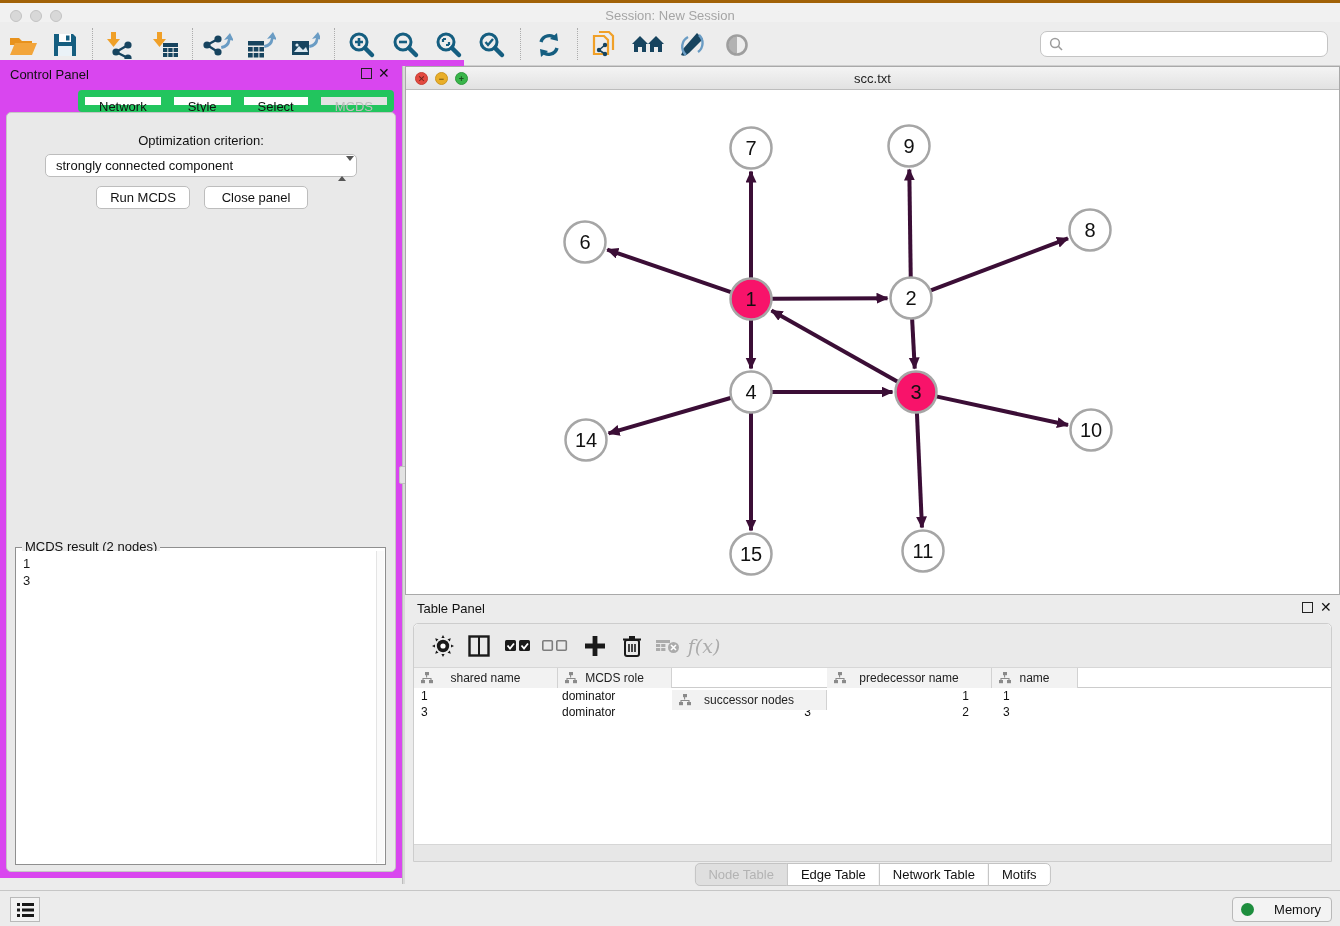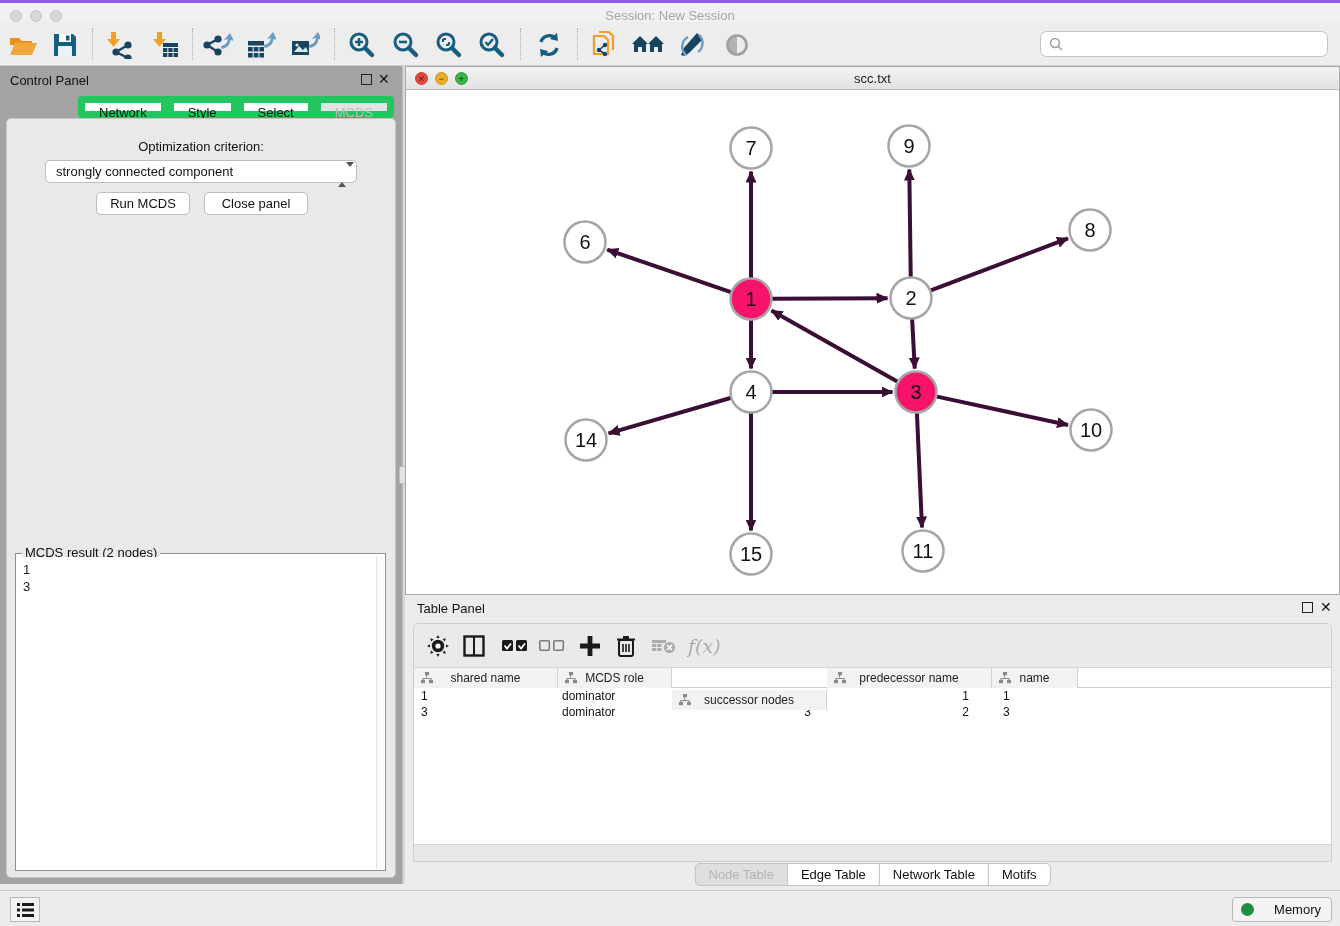--- a/index.html
+++ b/index.html
@@ -1,32 +1,32 @@
 <!DOCTYPE html>
 <html><head>
 <meta charset="utf-8">
 <style>
   * { box-sizing: border-box; margin: 0; padding: 0; }
   html,body { width:1340px; height:926px; overflow:hidden; }
   body { font-family:"Liberation Sans","DejaVu Sans",sans-serif; background:#ECECEC; position:relative; font-size:13px; color:#1a1a1a; }
 
   
-  #titlebar { position:absolute; left:0; top:0; width:1340px; height:22px; background:#F1F1F1; border-top:3px solid #8b5cf6; }
+  #titlebar { position:absolute; left:0; top:0; width:1340px; height:22px; background:#F1F1F1; border-top:3px solid #a16207; }
   .tl-dot { position:absolute; top:7px; width:12px; height:12px; border-radius:50%; background:#D8D8D8; border:1px solid #C3C3C3; }
   #win-title { position:absolute; top:5px; left:0; width:100%; text-align:center; color:#A5A5A5; font-size:13px; }
 
   
   #toolbar { position:absolute; left:0; top:22px; width:1340px; height:44px; background:#EDEDED; border-bottom:1px solid #CFCFCF; }
   .tb-item { position:absolute; top:8px; width:34px; height:30px; display:flex; align-items:center; justify-content:center; }
   .tb-sep { position:absolute; top:6px; width:1px; height:32px; border-left:1px dotted #ADADAD; }
   #search-box { position:absolute; right:12px; top:9px; width:288px; height:26px; background:#fff; border:1px solid #C4C4C4; border-radius:7px; display:flex; align-items:center; padding-left:7px; }
   #search-input { border:none; outline:none; flex:1; height:20px; font-size:13px; background:transparent; }
 
   
-  #control-panel { position:absolute; left:0; top:66px; width:464px; height:818px; background:#a3a3a3; }
+  #control-panel { position:absolute; left:0; top:60px; width:464px; height:818px; background:#d946ef; }
   #cp-header { position:relative; height:28px; }
   #cp-title { position:absolute; left:10px; top:7px; font-size:13px; color:#111; }
   .panel-float { position:absolute; top:8px; width:11px; height:11px; border:1.5px solid #222; }
   .panel-close { position:absolute; top:5px; font-size:14px; font-weight:bold; color:#111; line-height:16px; }
   #cp-tabs { position:absolute; left:78px; top:30px; height:22px; display:flex; }
   .cp-tab { height:22px; padding:0 14px; background:#fff; border:7px solid #22c55e; margin-left:-1px; font-size:13px; line-height:20px; color:#111; text-align:center; }
   .cp-tab:first-child { border-radius:4px 0 0 4px; margin-left:0; }
   .cp-tab:last-child { border-radius:0 4px 4px 0; }
   .cp-tab.active { background:#E3E3E3; color:#BDBDBD; }
   #cp-content { position:absolute; left:6px; top:52px; width:390px; height:760px; border:1px solid #C6C6C6; border-radius:5px; background:#E9E9E9; }
@@ -55,21 +55,21 @@
   #net-canvas { position:relative; width:933px; height:504px; background:#fff; overflow:hidden; }
   #graph-svg { position:absolute; left:0; top:0; }
   #net-canvas svg text { font-family:"Liberation Sans","DejaVu Sans",sans-serif; }
 
   
   #table-panel { position:absolute; left:405px; top:595px; width:935px; height:295px; background:#ECECEC; }
   #tp-header { position:relative; height:26px; }
   #tp-title { position:absolute; left:12px; top:6px; font-size:13px; color:#111; }
   #tp-content { position:absolute; left:8px; top:28px; width:919px; height:239px; border:1px solid #CDCDCD; border-radius:5px 5px 0 0; background:#fff; }
   #tp-toolbar { position:relative; height:44px; background:#EAEAEA; border-bottom:1px solid #D7D7D7; border-radius:5px 5px 0 0; }
-  .tt-item { position:absolute; top:7px; width:32px; height:30px; display:flex; align-items:center; }
+  .tt-item { position:absolute; top:7px; width:32px; height:30px; display:flex; align-items:center; justify-content:center; }
   #tbl-header { position:relative; height:20px; border-bottom:1px solid #CCC; display:flex; }
   .th { position:relative; height:20px; background:#F2F2F2; border-right:1px solid #D2D2D2; font-size:12px; color:#222; display:flex; align-items:center; justify-content:center; }
   .th .th-icon { position:absolute; left:7px; top:4px; }
   .tr { display:flex; height:16px; font-size:12px; color:#111; background:#fff; }
   .td { height:16px; line-height:16px; overflow:hidden; }
   #tbl-bottom-strip { position:absolute; left:0; bottom:0; width:100%; height:17px; background:#E7E7E7; border-top:1px solid #D6D6D6; }
   #tp-tabs { position:absolute; left:50%; transform:translateX(-50%); top:268px; height:23px; display:flex; }
   .tp-tab { height:23px; padding:0 13px; background:#fff; border:1px solid #C3C3C3; margin-left:-1px; font-size:13px; line-height:21px; color:#111; }
   .tp-tab:first-child { border-radius:5px 0 0 5px; margin-left:0; }
   .tp-tab:last-child { border-radius:0 5px 5px 0; }

